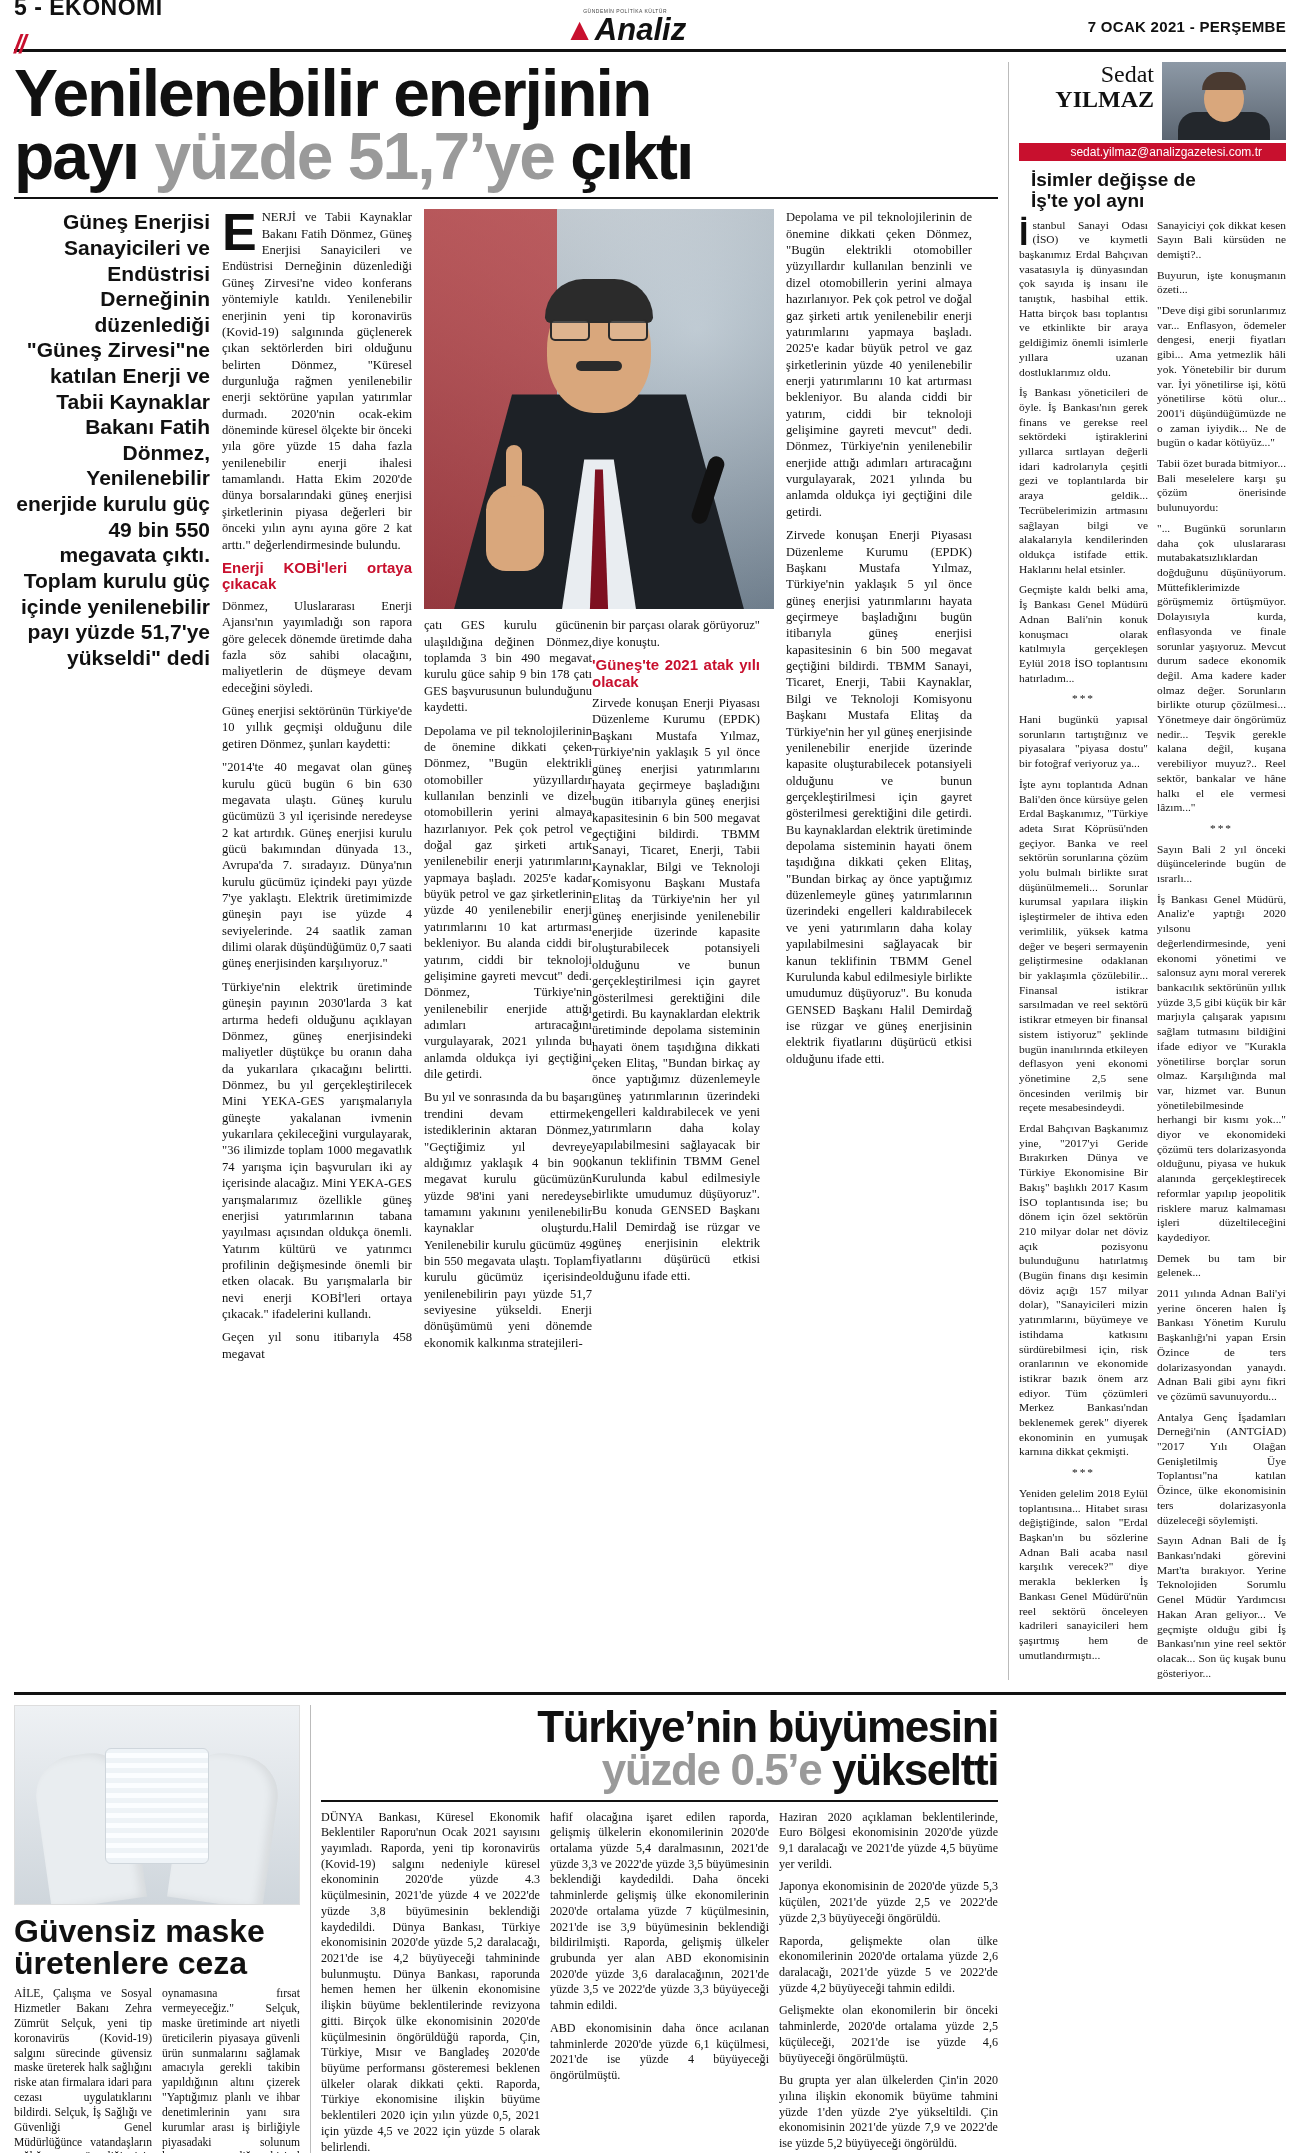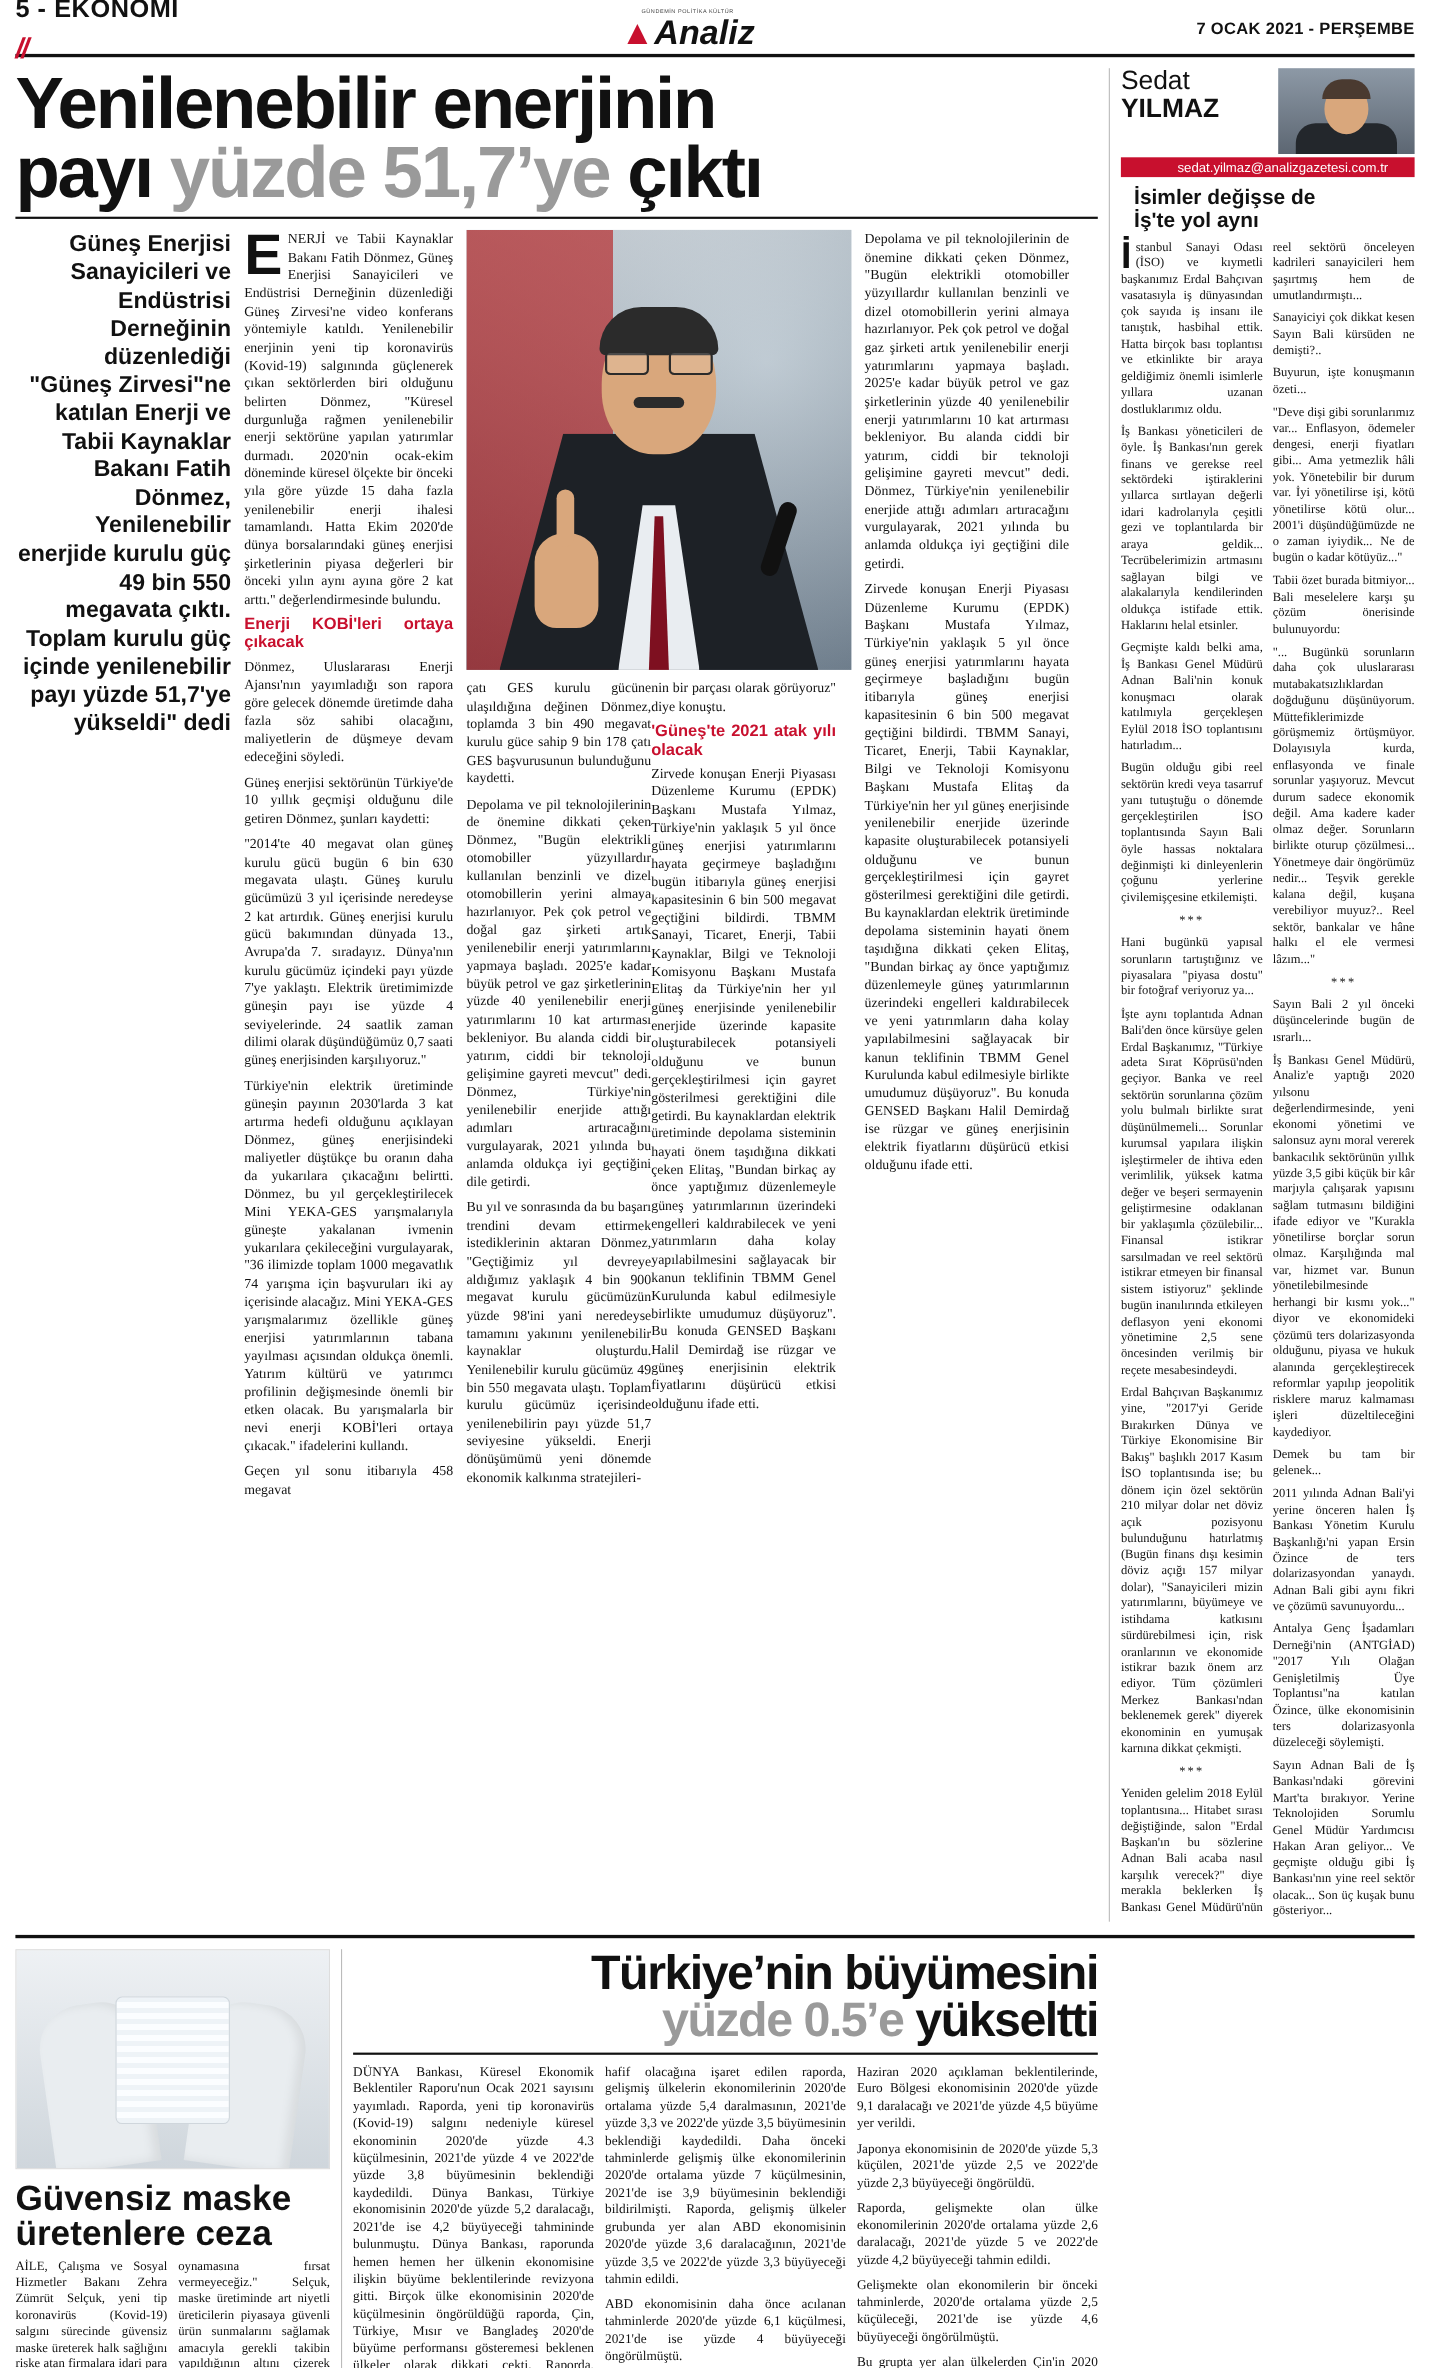--- a/index.html
+++ b/index.html
@@ -117,21 +117,21 @@
     background:#d9a77c; border-radius:8px;
   }
   .photo .mic {
     position:absolute; right:58px; bottom:84px; width:16px; height:70px;
     background:#111; border-radius:8px; transform:rotate(18deg);
   }
 
   
   .author-box { display:flex; align-items:flex-start; gap:8px; }
   .author-name {
-    font-family:Liberation Sans, sans-serif; font-size:24px; line-height:1.04; font-weight:bold;
+    font-family:Liberation Serif, serif; font-size:24px; line-height:1.04; font-weight:bold;text-align:right;
   }
   .author-name .first { font-weight:normal; }
   .author-photo {
     width:124px; height:78px; background:linear-gradient(180deg,#8d99a6,#5c6672);
     position:relative; overflow:hidden; flex:none;
   }
   .author-photo .a-head { position:absolute; left:50%; top:14px; transform:translateX(-50%); width:40px;height:46px;border-radius:50%; background:#d9a77c; }
   .author-photo .a-hair { position:absolute; left:50%; top:10px; transform:translateX(-50%); width:44px;height:18px;border-radius:22px 22px 0 0; background:#4a3a30; }
   .author-photo .a-body { position:absolute; left:50%; bottom:0; transform:translateX(-50%); width:92px;height:28px;background:#23272c; border-radius:18px 18px 0 0; }
   .author-mail {
@@ -287,21 +287,20 @@
         </div>
       </div>
       <div class="author-mail">sedat.yilmaz@analizgazetesi.com.tr</div>
       <div class="author-title" style="white-space:pre-line;">İsimler değişse de
 İş'te yol aynı</div>
 
       <div class="col-narrow">
         <p class="dropn">İstanbul Sanayi Odası (İSO) ve kıymetli başkanımız Erdal Bahçıvan vasatasıyla iş dünyasından çok sayıda iş insanı ile tanıştık, hasbihal ettik. Hatta birçok bası toplantısı ve etkinlikte bir araya geldiğimiz önemli isimlerle yıllara uzanan dostluklarımız oldu.</p>
         <p>İş Bankası yöneticileri de öyle. İş Bankası'nın gerek finans ve gerekse reel sektördeki iştiraklerini yıllarca sırtlayan değerli idari kadrolarıyla çeşitli gezi ve toplantılarda bir araya geldik... Tecrübelerimizin artmasını sağlayan bilgi ve alakalarıyla kendilerinden oldukça istifade ettik. Haklarını helal etsinler.</p>
         <p>Geçmişte kaldı belki ama, İş Bankası Genel Müdürü Adnan Bali'nin konuk konuşmacı olarak katılmıyla gerçekleşen Eylül 2018 İSO toplantısını hatırladım...</p>
-        <p>Bugün olduğu gibi reel sektörün kredi veya tasarruf yanı tutuştuğu o dönemde gerçekleştirilen İSO toplantısında Sayın Bali öyle hassas noktalara değinmişti ki dinleyenlerin çoğunu yerlerine çivilemişçesine etkilemişti.</p>
         <p class="stars">***</p>
         <p>Hani bugünkü yapısal sorunların tartıştığınız ve piyasalara "piyasa dostu" bir fotoğraf veriyoruz ya...</p>
         <p>İşte aynı toplantıda Adnan Bali'den önce kürsüye gelen Erdal Başkanımız, "Türkiye adeta Sırat Köprüsü'nden geçiyor. Banka ve reel sektörün sorunlarına çözüm yolu bulmalı birlikte sırat düşünülmemeli... Sorunlar kurumsal yapılara ilişkin işleştirmeler de ihtiva eden verimlilik, yüksek katma değer ve beşeri sermayenin geliştirmesine odaklanan bir yaklaşımla çözülebilir... Finansal istikrar sarsılmadan ve reel sektörü istikrar etmeyen bir finansal sistem istiyoruz" şeklinde bugün inanılırında etkileyen deflasyon yeni ekonomi yönetimine 2,5 sene öncesinden verilmiş bir reçete mesabesindeydi.</p>
         <p>Erdal Bahçıvan Başkanımız yine, "2017'yi Geride Bırakırken Dünya ve Türkiye Ekonomisine Bir Bakış" başlıklı 2017 Kasım İSO toplantısında ise; bu dönem için özel sektörün 210 milyar dolar net döviz açık pozisyonu bulunduğunu hatırlatmış (Bugün finans dışı kesimin döviz açığı 157 milyar dolar), "Sanayicileri mizin yatırımlarını, büyümeye ve istihdama katkısını sürdürebilmesi için, risk oranlarının ve ekonomide istikrar bazık önem arz ediyor. Tüm çözümleri Merkez Bankası'ndan beklenemek gerek" diyerek ekonominin en yumuşak karnına dikkat çekmişti.</p>
         <p class="stars">***</p>
         <p>Yeniden gelelim 2018 Eylül toplantısına... Hitabet sırası değiştiğinde, salon "Erdal Başkan'ın bu sözlerine Adnan Bali acaba nasıl karşılık verecek?" diye merakla beklerken İş Bankası Genel Müdürü'nün reel sektörü önceleyen kadrileri sanayicileri hem şaşırtmış hem de umutlandırmıştı...</p>
         <p>Sanayiciyi çok dikkat kesen Sayın Bali kürsüden ne demişti?..</p>
         <p>Buyurun, işte konuşmanın özeti...</p>
         <p>"Deve dişi gibi sorunlarımız var... Enflasyon, ödemeler dengesi, enerji fiyatları gibi... Ama yetmezlik hâli yok. Yönetebilir bir durum var. İyi yönetilirse işi, kötü yönetilirse kötü olur... 2001'i düşündüğümüzde ne o zaman iyiydik... Ne de bugün o kadar kötüyüz..."</p>
         <p>Tabii özet burada bitmiyor... Bali meselelere karşı şu çözüm önerisinde bulunuyordu:</p>

